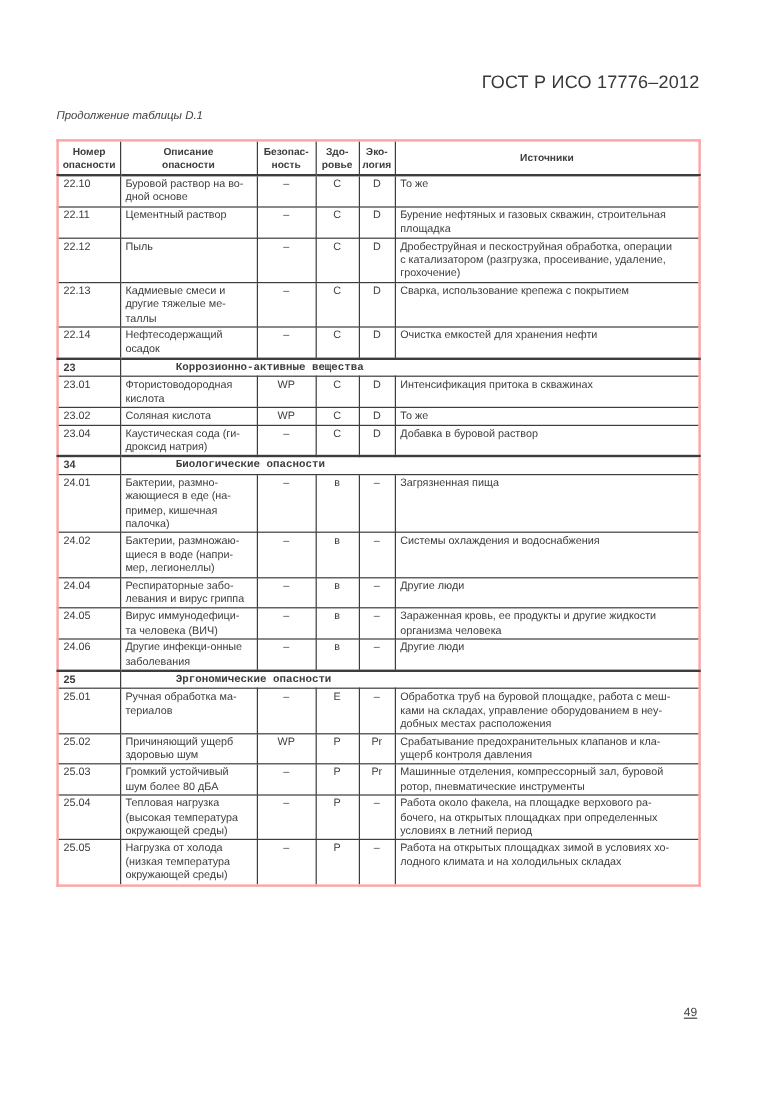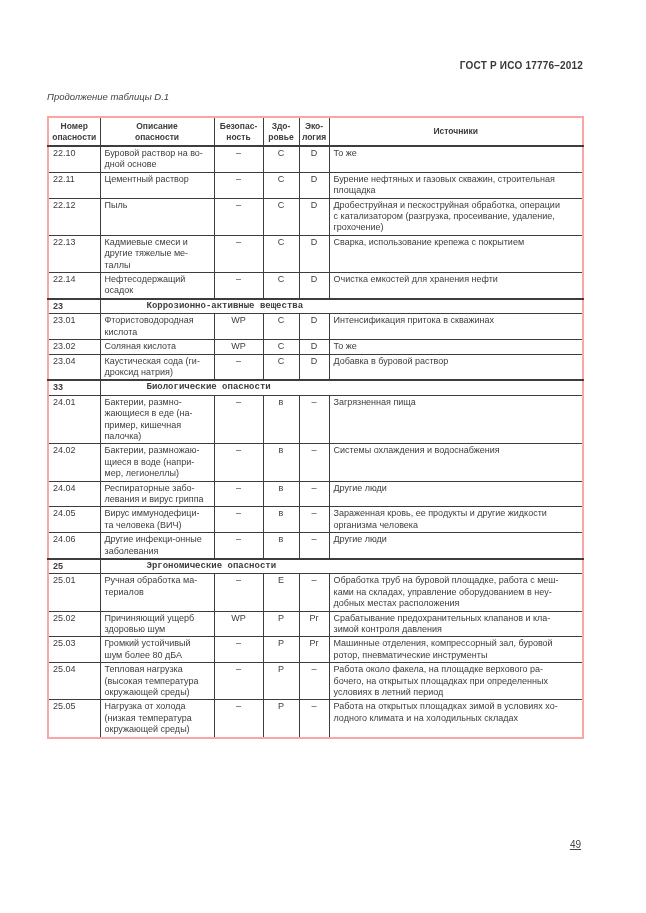--- a/index.html
+++ b/index.html
@@ -7,21 +7,21 @@
   body {
     width: 646px; height: 913px;
     background: #ffffff;
     font-family: "Liberation Sans", "DejaVu Sans", sans-serif;
     color: #3d3d3d;
     position: relative;
     overflow: hidden;
   }
   .doc-code {
     position: absolute; top: 60px; right: 63px;
-    font-size: 10px; font-weight: bold; letter-spacing: 0.2px;
+    font-size: 15px; font-weight: normal; letter-spacing: 0.2px;
     color: #383838;
   }
   .table-caption {
     position: absolute; top: 91px; left: 47px;
     font-size: 9.5px; font-style: italic; color: #444;
   }
   .hazard-table {
     position: absolute; top: 116px; left: 47px;
     width: 537px;
     border-collapse: collapse; table-layout: fixed;
@@ -158,21 +158,21 @@
         <tr class="data-row">
           <td class="c-num">23.04</td>
           <td class="c-desc">Каустическая сода (ги-
 дроксид натрия)</td>
           <td class="c-safety">–</td>
           <td class="c-health">C</td>
           <td class="c-eco">D</td>
           <td class="c-sources">Добавка в буровой раствор</td>
         </tr>
         <tr class="section-row">
-          <td class="c-num">33</td>
+          <td class="c-num">34</td>
           <td colspan="5" class="section-title">Биологические опасности</td>
         </tr>
         <tr class="data-row">
           <td class="c-num">24.01</td>
           <td class="c-desc">Бактерии, размно-
 жающиеся в еде (на-
 пример, кишечная
 палочка)</td>
           <td class="c-safety">–</td>
           <td class="c-health">в</td>
@@ -233,21 +233,21 @@
 добных местах расположения</td>
         </tr>
         <tr class="data-row">
           <td class="c-num">25.02</td>
           <td class="c-desc">Причиняющий ущерб
 здоровью шум</td>
           <td class="c-safety">WP</td>
           <td class="c-health">P</td>
           <td class="c-eco">Pr</td>
           <td class="c-sources">Срабатывание предохранительных клапанов и кла-
-зимой контроля давления</td>
+ущерб контроля давления</td>
         </tr>
         <tr class="data-row">
           <td class="c-num">25.03</td>
           <td class="c-desc">Громкий устойчивый
 шум более 80 дБА</td>
           <td class="c-safety">–</td>
           <td class="c-health">P</td>
           <td class="c-eco">Pr</td>
           <td class="c-sources">Машинные отделения, компрессорный зал, буровой
 ротор, пневматические инструменты</td>

